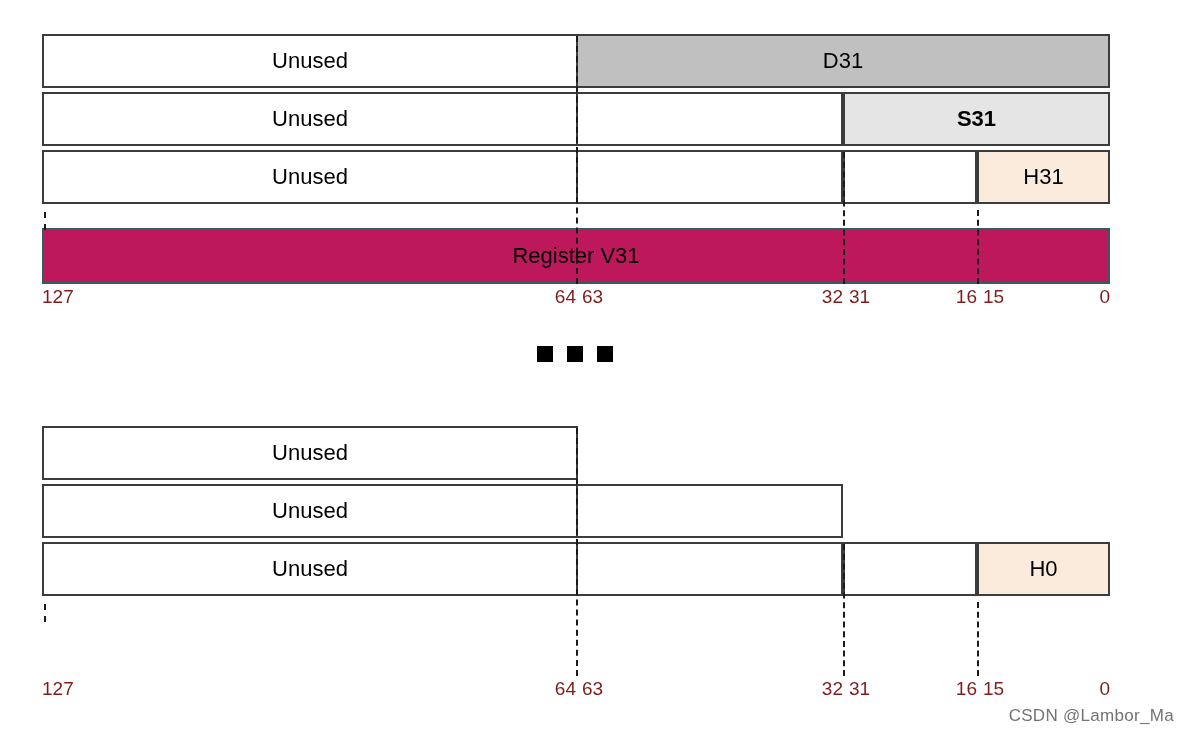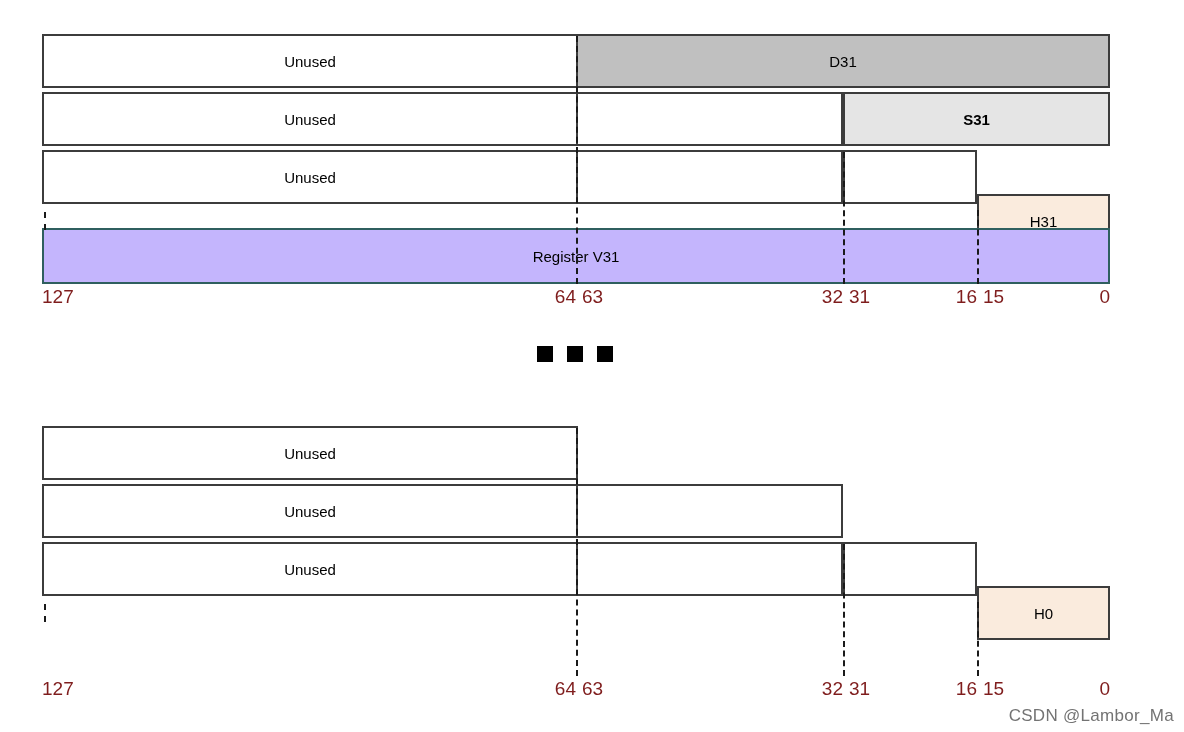--- a/index.html
+++ b/index.html
@@ -38,39 +38,39 @@
 
   .cell {
     position: absolute;
     top: 0;
     height: 54px;
     box-sizing: border-box;
     border: 2px solid #3c3c3c;
     display: flex;
     align-items: center;
     justify-content: center;
-    font-size: 15px;
+    font-size: 22px;
     color: #000000;
     background: #ffffff;
   }
 
   
   .seg-hi      { left: 0px;   width: 536px; }   
   .seg-lo64    { left: 534px; width: 534px; }   
   .seg-mid     { left: 534px; width: 267px; }   
   .seg-lo32    { left: 801px; width: 267px; }   
   .seg-mid2    { left: 534px; width: 267px; }   
   .seg-mid3    { left: 801px; width: 134px; }   
-  .seg-lo16    { left: 935px; width: 133px; margin-top: 44px; }   
+  .seg-lo16    { left: 935px; width: 133px; }   
   .seg-full    { left: 0px;   width: 1068px; }  
 
   .fill-gray   { background: #c0c0c0; text-align: center; }
   .fill-blue   { background: #e5e5e5; font-weight: bold; }
   .fill-peach  { background: #faebdd; }
-  .fill-cyan   { background: #c4b5fd; border-color: #2f5f5f; }
+  .fill-cyan   { background: #be185d; border-color: #2f5f5f; }
 
   .row-spacer { height: 20px; position: relative; }
 
   .vrow { height: 56px; margin-bottom: 0; }
   .vrow .cell { height: 56px; }
 
   
   .guide {
     position: absolute;
     width: 0;

